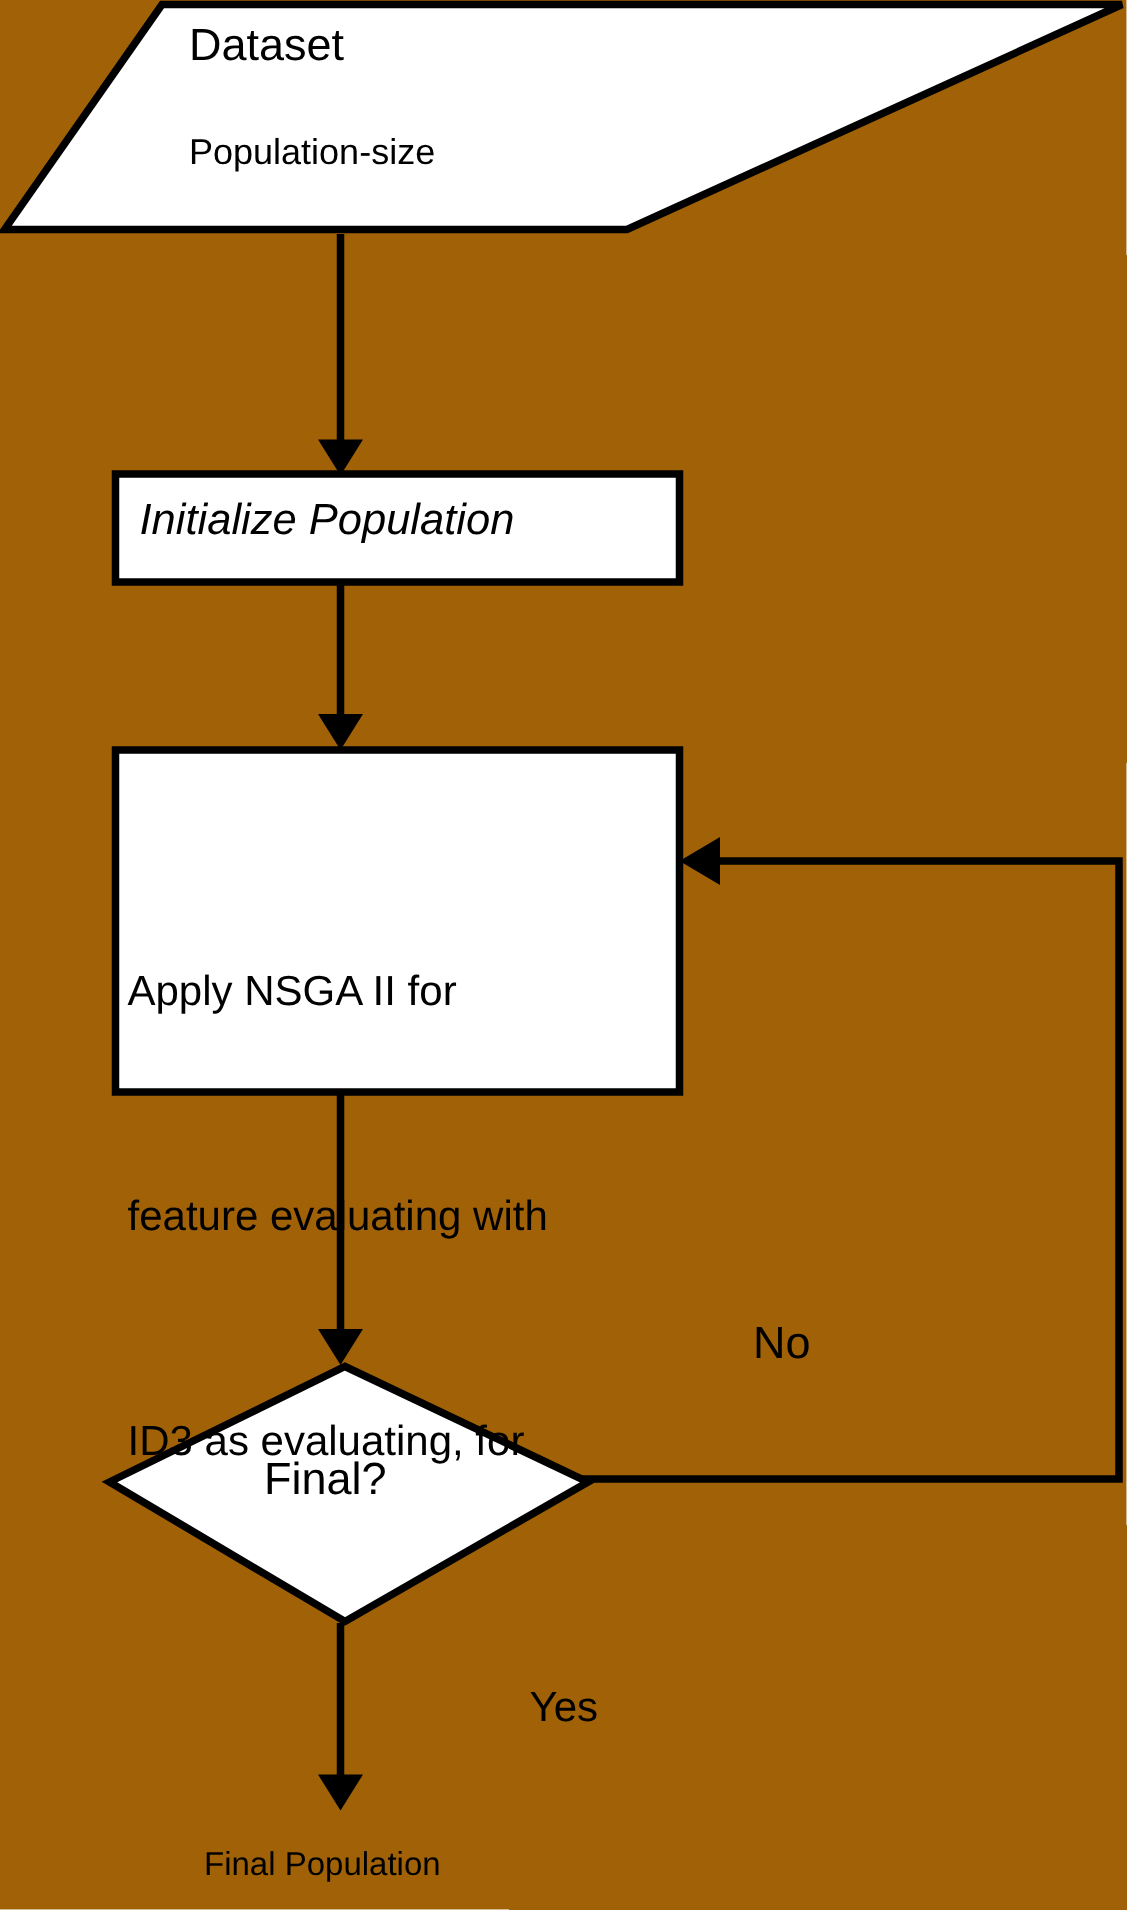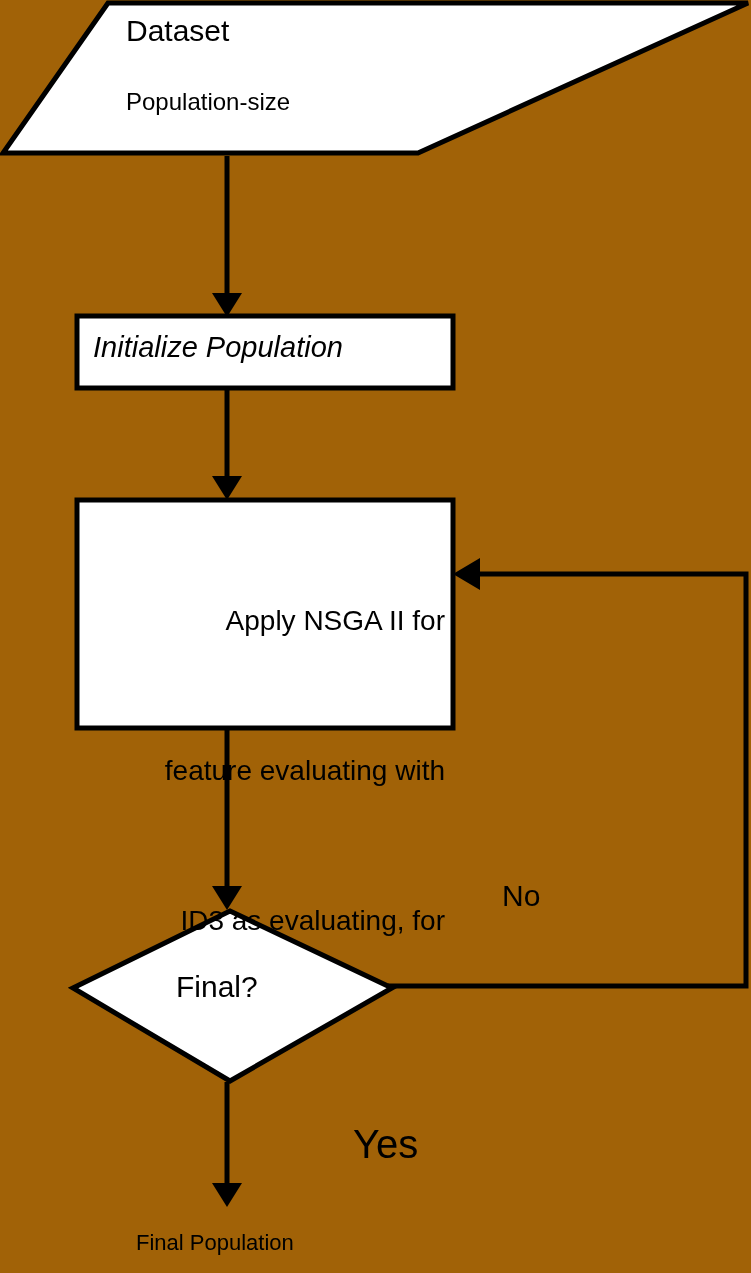--- a/index.html
+++ b/index.html
@@ -43,41 +43,41 @@
     font-size: 24px;
   }
   .txt-initialize {
     left: 93px;
     top: 333px;
     font-size: 29px;
     font-style: italic;
   }
   .txt-nsga {
     left: 85px;
-    top: 496px;
+    top: 536px;
     width: 360px;
-    text-align: right;
+    text-align: left;
     font-size: 28px;
     line-height: 50px;
   }
   .txt-stop {
     left: 176px;
     top: 972px;
     font-size: 30px;
   }
   .txt-no {
     left: 502px;
     top: 881px;
     font-size: 30px;
     text-align: center;
   }
   .txt-yes {
     left: 353px;
     top: 1124px;
-    font-size: 40px;
+    font-size: 28px;
   }
   .txt-final {
     left: 136px;
     top: 1232px;
     font-size: 22px;
   }
 </style>
 </head>
 <body>
 

